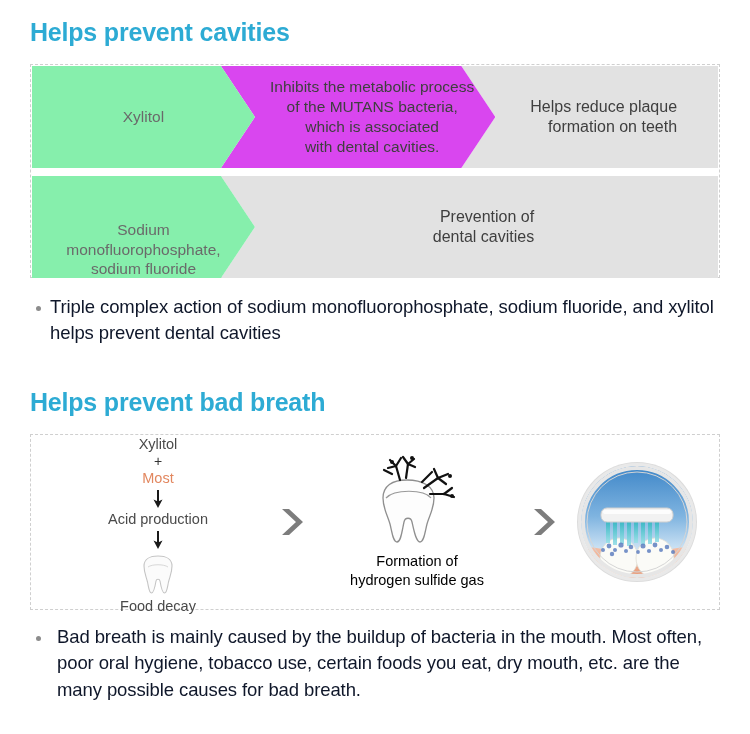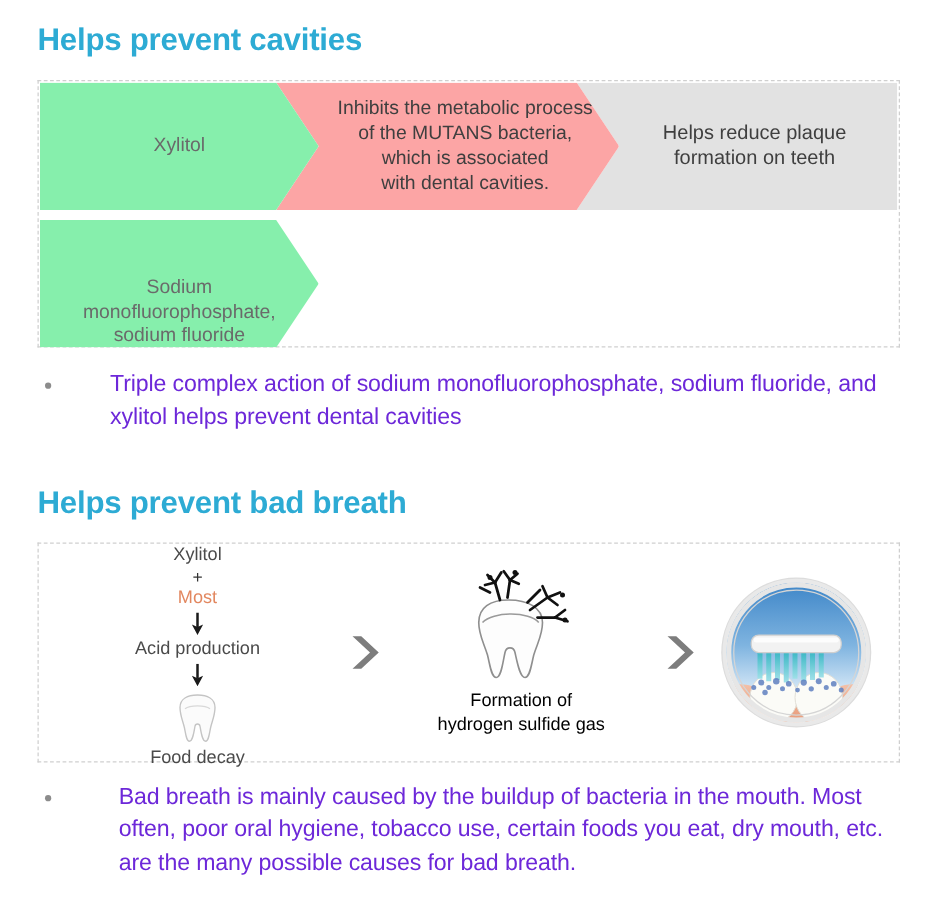--- a/index.html
+++ b/index.html
@@ -67,37 +67,37 @@
   }
   .chev-1 {
     flex: 0 0 32.5%;
     background: #86efac;
     clip-path: polygon(0 0, calc(100% - 34px) 0, 100% 50%, calc(100% - 34px) 100%, 0 100%);
     z-index: 3;
   }
   .chev-2 {
     flex: 0 0 40%;
     margin-left: -34px;
-    background: #fca5a5;
+    background: #d946ef;
     clip-path: polygon(0 0, calc(100% - 34px) 0, 100% 50%, calc(100% - 34px) 100%, 0 100%, 34px 50%);
     z-index: 2;
     padding-left: 34px;
   }
   .chev-3 {
     flex: 1 1 auto;
     margin-left: -34px;
     background: #e2e2e2;
     clip-path: polygon(0 0, 100% 0, 100% 100%, 0 100%, 34px 50%);
     z-index: 1;
     padding-left: 34px;
   }
   .chev-text { display: block; }
   .chev-1 .chev-text { color: #6a6a6a; }
   .chev-2 .chev-text, .chev-3 .chev-text { color: #3f3f3f; }
-  .chev-3 .chev-text { font-size: 16px; }
+  .chev-3 .chev-text { font-size: 16px; text-align: right; }
 
   
   .bullet {
     position: absolute;
     left: 36px;
     width: 686px;
     display: flex;
     align-items: flex-start;
     gap: 9px;
   }
@@ -107,23 +107,22 @@
     flex: 0 0 auto;
     width: 5px;
     height: 5px;
     border-radius: 50%;
     background: #8c8c8c;
     margin-top: 12px;
   }
   .bullet-text {
     font-size: 18.5px;
     line-height: 1.42;
-    color: #6d28d9;
+    color: #0f172a;
     letter-spacing: -0.1px;
-    margin-left: 38px;
   }
 
   
   #breath-diagram {
     position: absolute;
     left: 1px; top: 1px; right: 1px; bottom: 1px;
     display: flex;
     align-items: center;
     justify-content: space-between;
     padding: 0 22px 0 16px;
@@ -214,20 +213,24 @@
         <span class="chev-text" style="white-space: pre-line;">Helps reduce plaque
 formation on teeth</span>
       </div>
     </div>
 
     <div class="flow-row" id="flow-row-2">
       <div class="chev chev-1">
         <span class="chev-text" style="white-space: pre-line; margin-top: 45px;">Sodium
 monofluorophosphate,
 sodium fluoride</span>
+      </div>
+      <div class="chev chev-3">
+        <span class="chev-text" style="white-space: pre-line;">Prevention of
+dental cavities</span>
       </div>
     </div>
   </div>
 
   <div class="bullet" id="bullet-cavities">
     <span class="bullet-dot"></span>
     <span class="bullet-text">Triple complex action of sodium monofluorophosphate, sodium fluoride, and xylitol helps prevent dental cavities</span>
   </div>
 
   <h2 class="section-heading" id="heading-breath">Helps prevent bad breath</h2>

